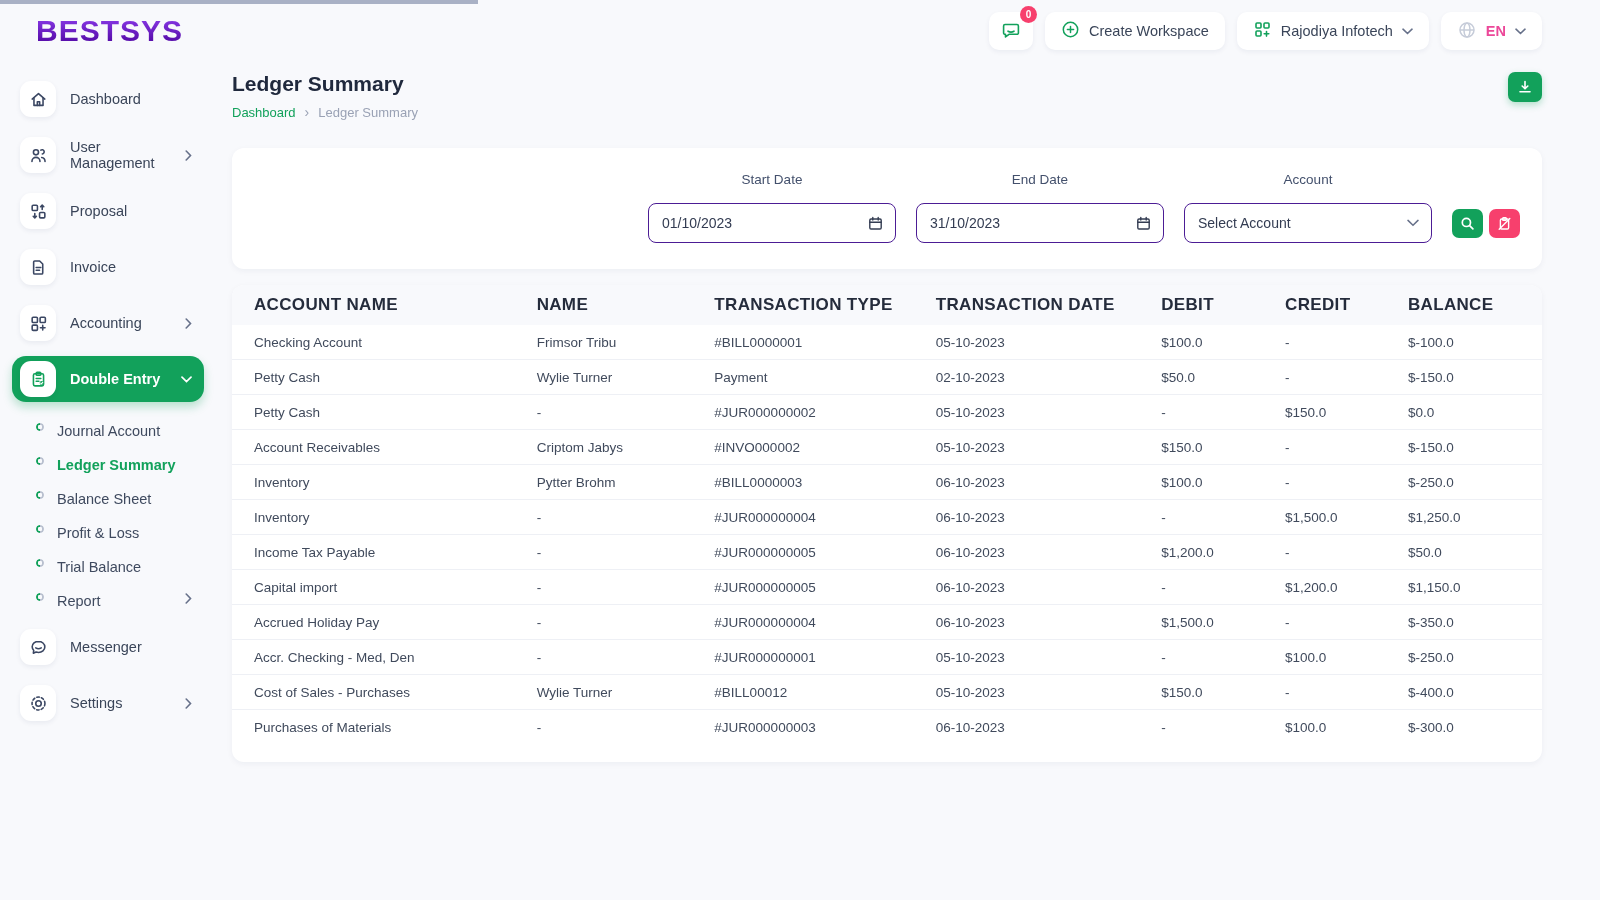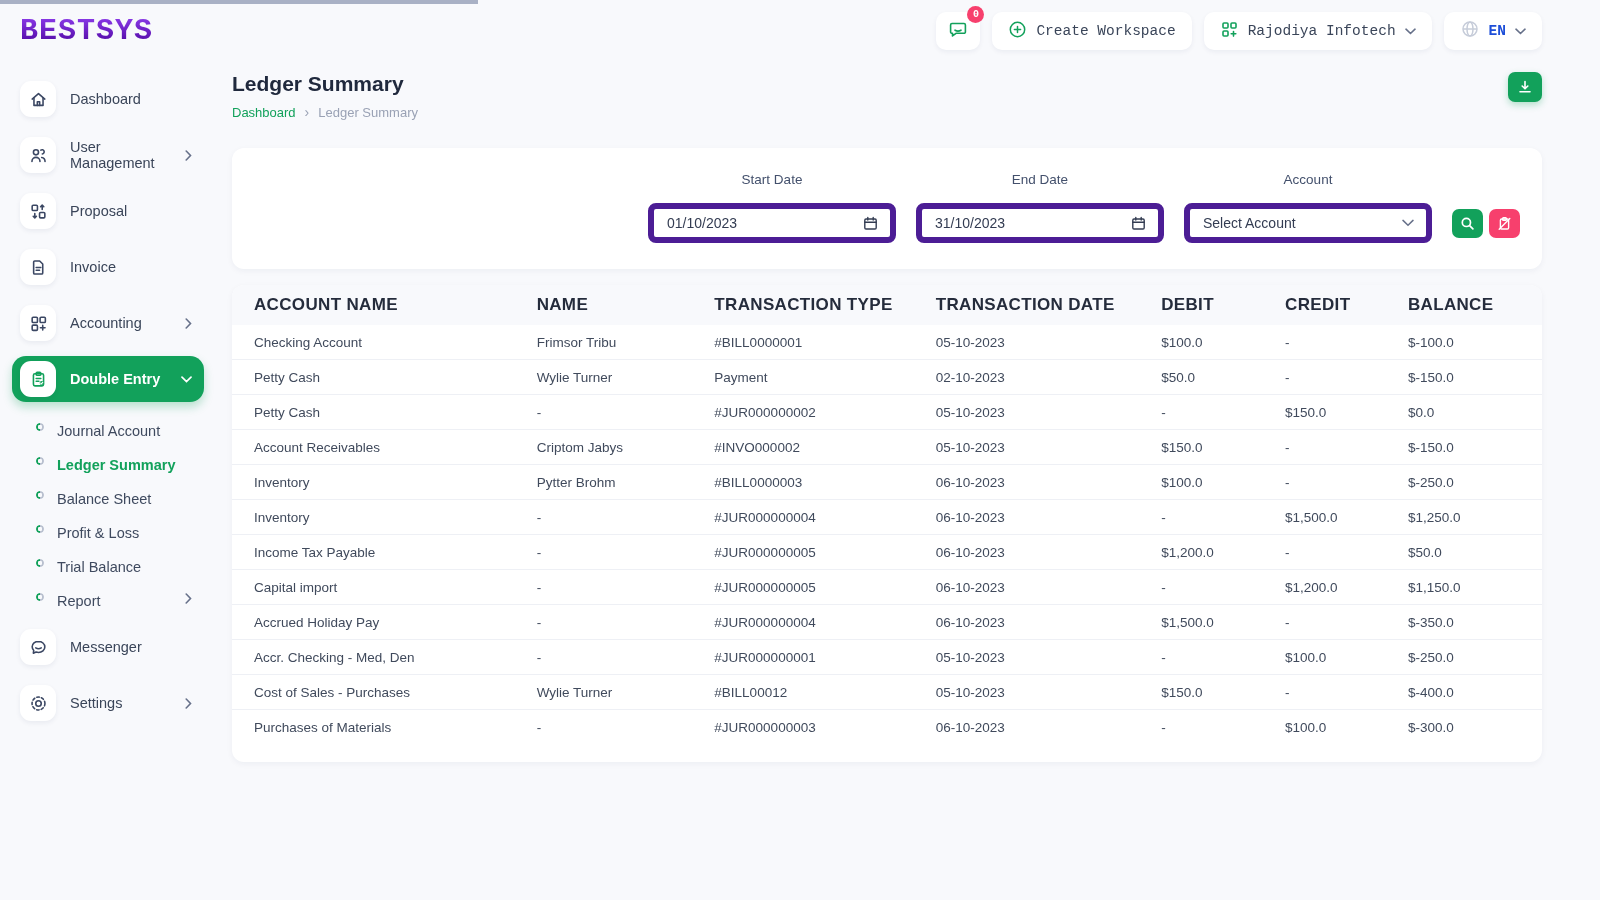--- a/index.html
+++ b/index.html
@@ -2,33 +2,33 @@
 <html><head>
 <meta charset="utf-8">
 <style>
   * { margin:0; padding:0; box-sizing:border-box; }
   html,body { width:1600px; height:900px; overflow:hidden; }
   body { font-family:"Liberation Sans", sans-serif; background:#f8f9fc; color:#3a4559; position:relative; }
 
   .progress-bar { position:absolute; top:0; left:0; width:478px; height:4px; background:#a9b1c5; z-index:50; }
 
   
-  .topbar { height:62px; display:flex; align-items:center; justify-content:space-between; padding:0 58px 0 20px;font-family:Liberation Mono, monospace; }
+  .topbar { height:62px; display:flex; align-items:center; justify-content:space-between; padding:0 58px 0 36px; }
   .logo { font-size:30px; font-weight:900; letter-spacing:1px; cursor:pointer;
           background:linear-gradient(180deg,#9140f0 0%,#5a10ae 75%);
           -webkit-background-clip:text; background-clip:text; color:transparent; }
   .topbar-right { display:flex; align-items:center; gap:12px; }
   .pill { display:flex; align-items:center; gap:9px; background:#fff; border:none; border-radius:10px;
           padding:0 16px; height:38px; font-family:inherit; font-size:14.5px; color:#3a4559; cursor:pointer;
           box-shadow:0 2px 5px rgba(25,39,80,.06); position:relative; }
   .pill.icon-only { padding:0 12px; }
   .badge { position:absolute; top:-6px; right:-4px; min-width:17px; height:17px; border-radius:9px;
            background:#f7406d; color:#fff; font-size:10px; font-weight:700; display:flex;
            align-items:center; justify-content:center; padding:0 4px; }
-  .lang-label { color:#1d4ed8; font-weight:600; }
+  .lang-label { color:#ec4899; font-weight:600; }
   .chev { stroke:#67718a; }
 
   
   .sidebar { position:absolute; top:62px; left:0; bottom:0; width:214px; padding:14px 10px 0 12px; }
   .side-item { display:flex; align-items:center; gap:14px; padding:5px 8px; margin-bottom:10px; cursor:pointer; border-radius:14px; }
   .icon-box { width:36px; height:36px; border-radius:11px; background:#fff; display:flex; align-items:center;
               justify-content:center; box-shadow:0 2px 5px rgba(25,39,80,.07); flex:none; }
   .side-label { font-size:14.5px; font-weight:500; color:#3a4559; flex:1; }
   .side-chev { margin-right:4px; }
   .side-item.active { background:#12a15b; box-shadow:0 5px 10px rgba(18,161,91,.28); }
@@ -52,21 +52,21 @@
   .bc-current { color:#9aa2b5; }
   .dl-btn { width:34px; height:30px; border:none; border-radius:7px; background:#12a15b; cursor:pointer;
             display:flex; align-items:center; justify-content:center; box-shadow:0 3px 7px rgba(18,161,91,.3); }
 
   .card { background:#fff; border-radius:12px; box-shadow:0 2px 6px rgba(25,39,80,.05); }
 
   
   .filter-card { margin-top:28px; padding:24px 22px 26px; display:flex; justify-content:flex-end; align-items:flex-end; gap:20px; }
   .field { display:flex; flex-direction:column; gap:16px;align-items:center; }
   .field-label { font-size:13.5px; color:#43506c; }
-  .input { width:248px; height:40px; border:6px solid #4c1d95; border-radius:8px; background:#fff;
+  .input { width:248px; height:40px; border:1px solid #4c1d95; border-radius:8px; background:#fff;
            display:flex; align-items:center; justify-content:space-between; padding:0 12px 0 13px;
            font-size:14px; color:#333c52; cursor:pointer; }
   .filter-actions { display:flex; gap:6px; align-items:center; margin-bottom:5px; }
   .sq-btn { width:31px; height:29px; border:none; border-radius:7px; cursor:pointer; display:flex; align-items:center; justify-content:center; }
   .sq-btn.green { background:#12a15b; }
   .sq-btn.pink  { background:#f7406d; }
 
   
   .table-card { margin-top:16px; padding-bottom:18px; overflow:hidden; }
   table { width:100%; border-collapse:collapse; table-layout:fixed; }

